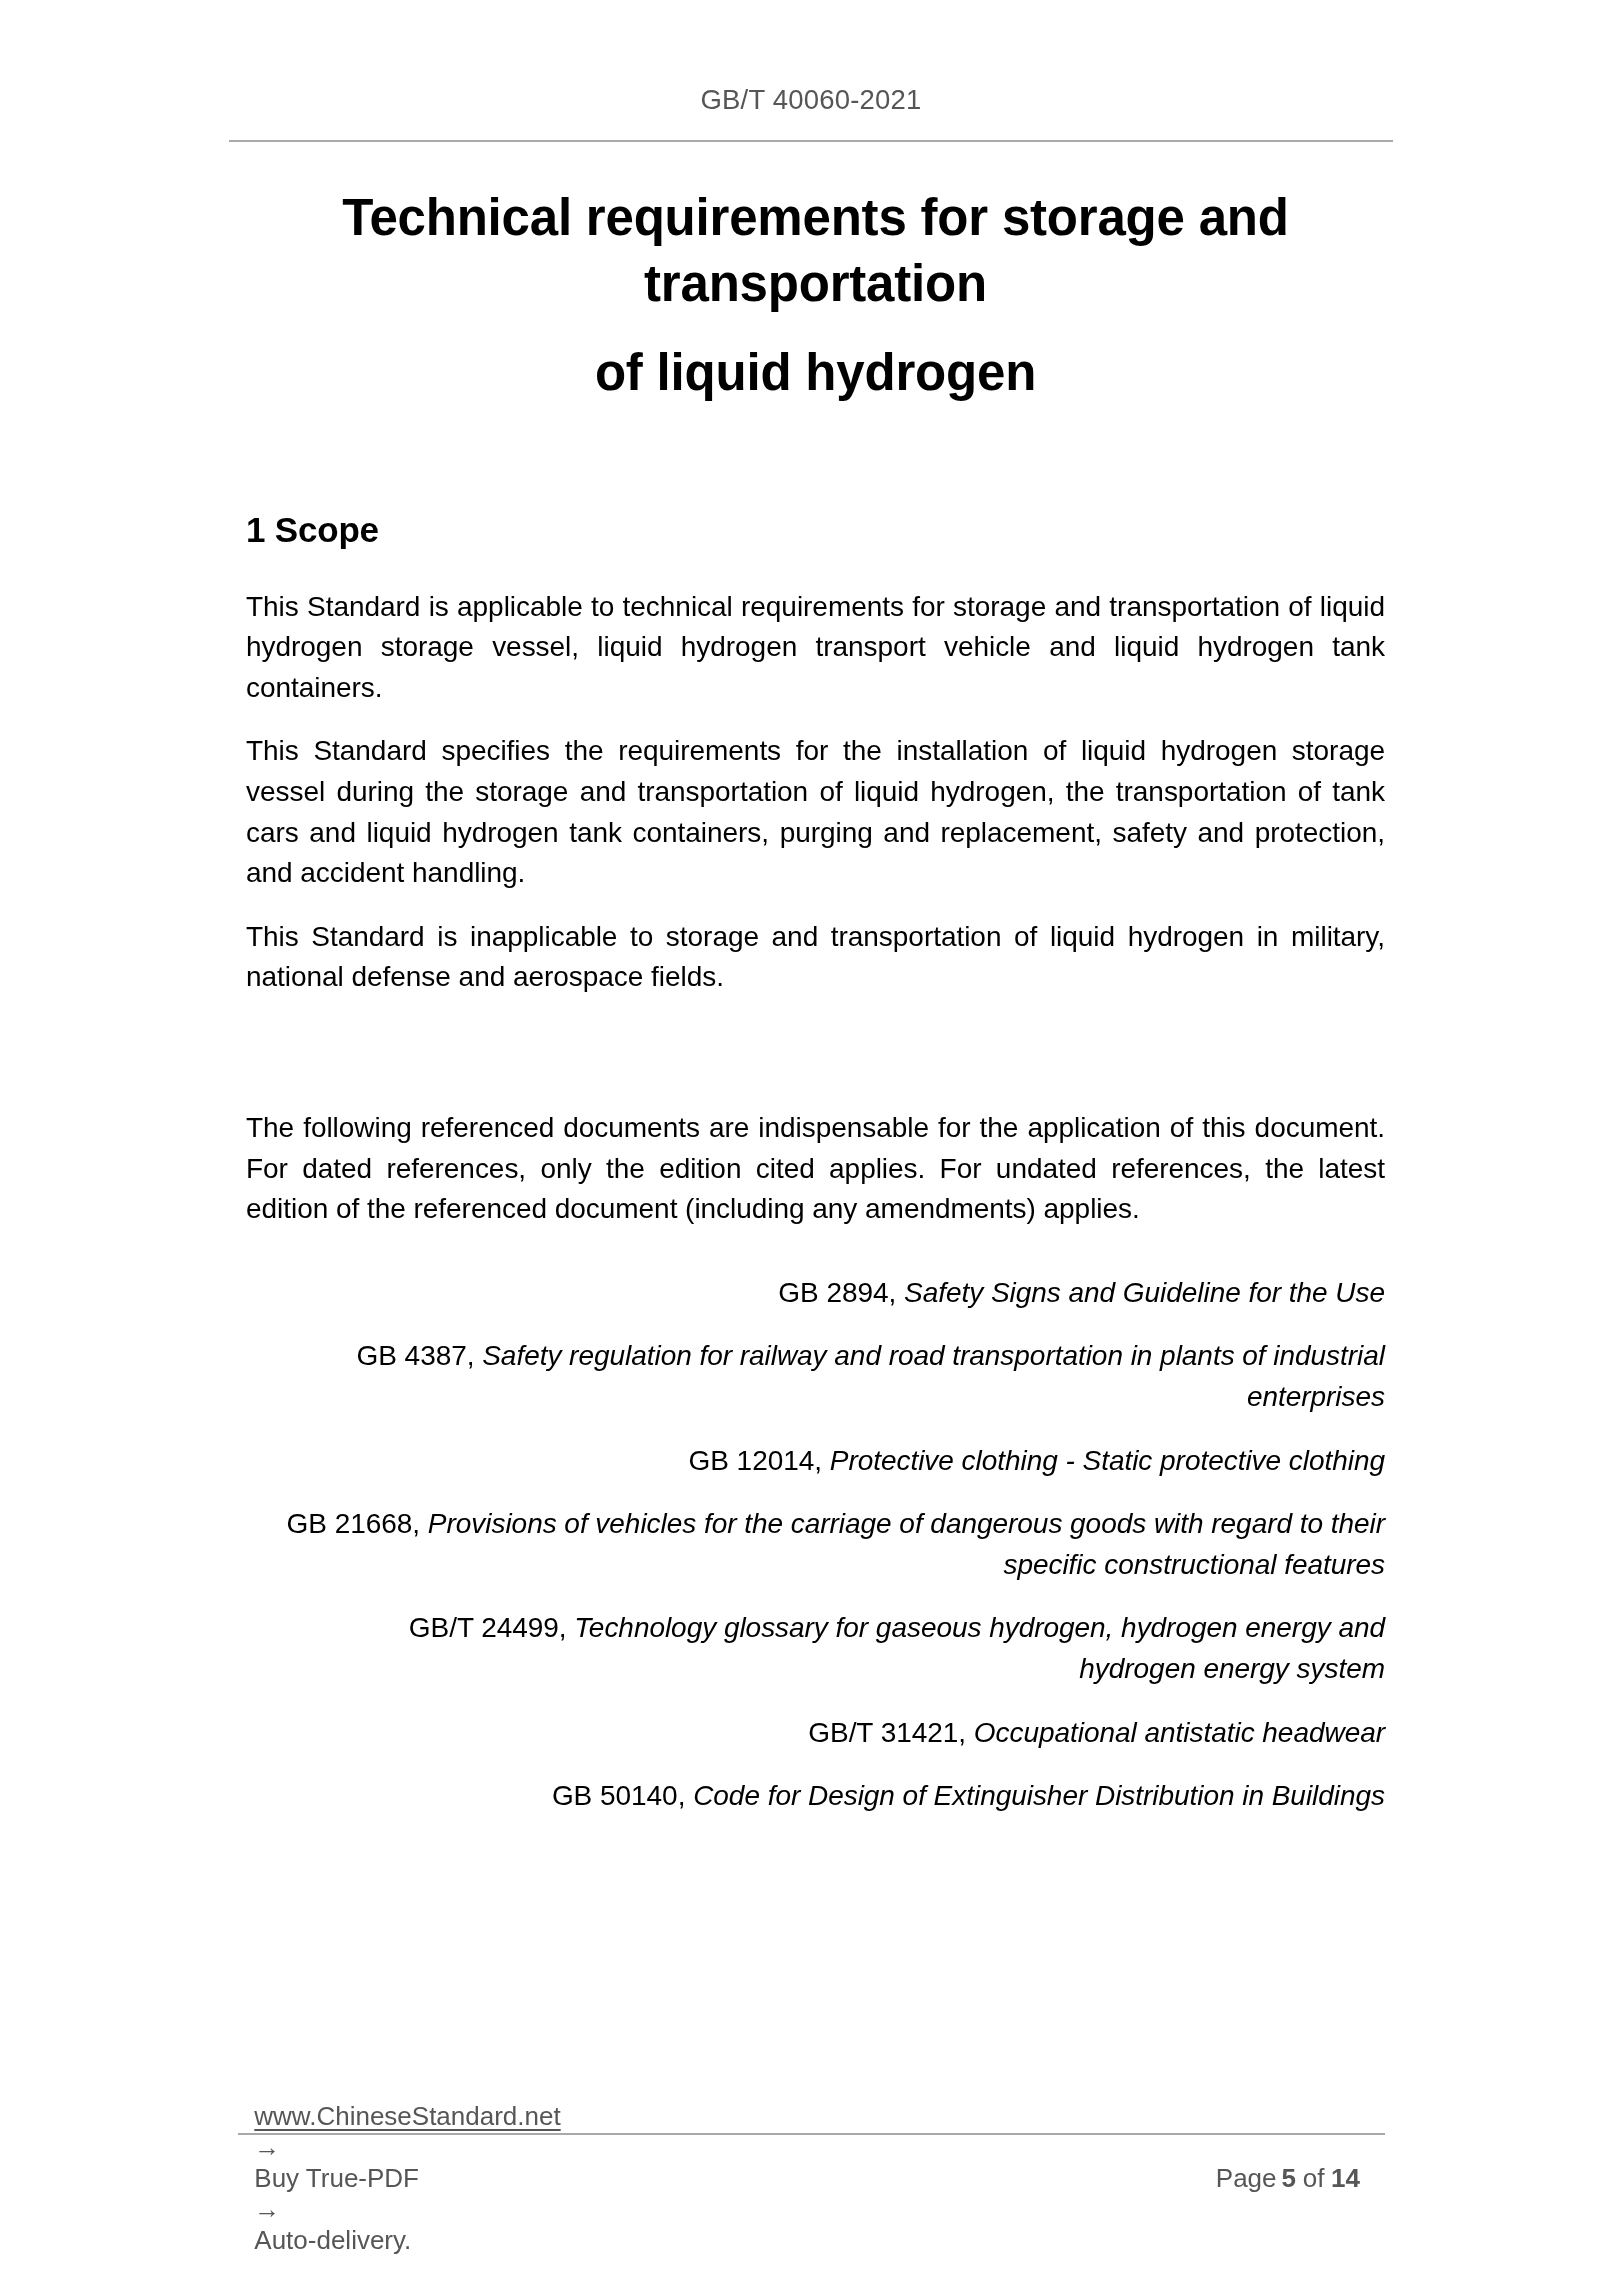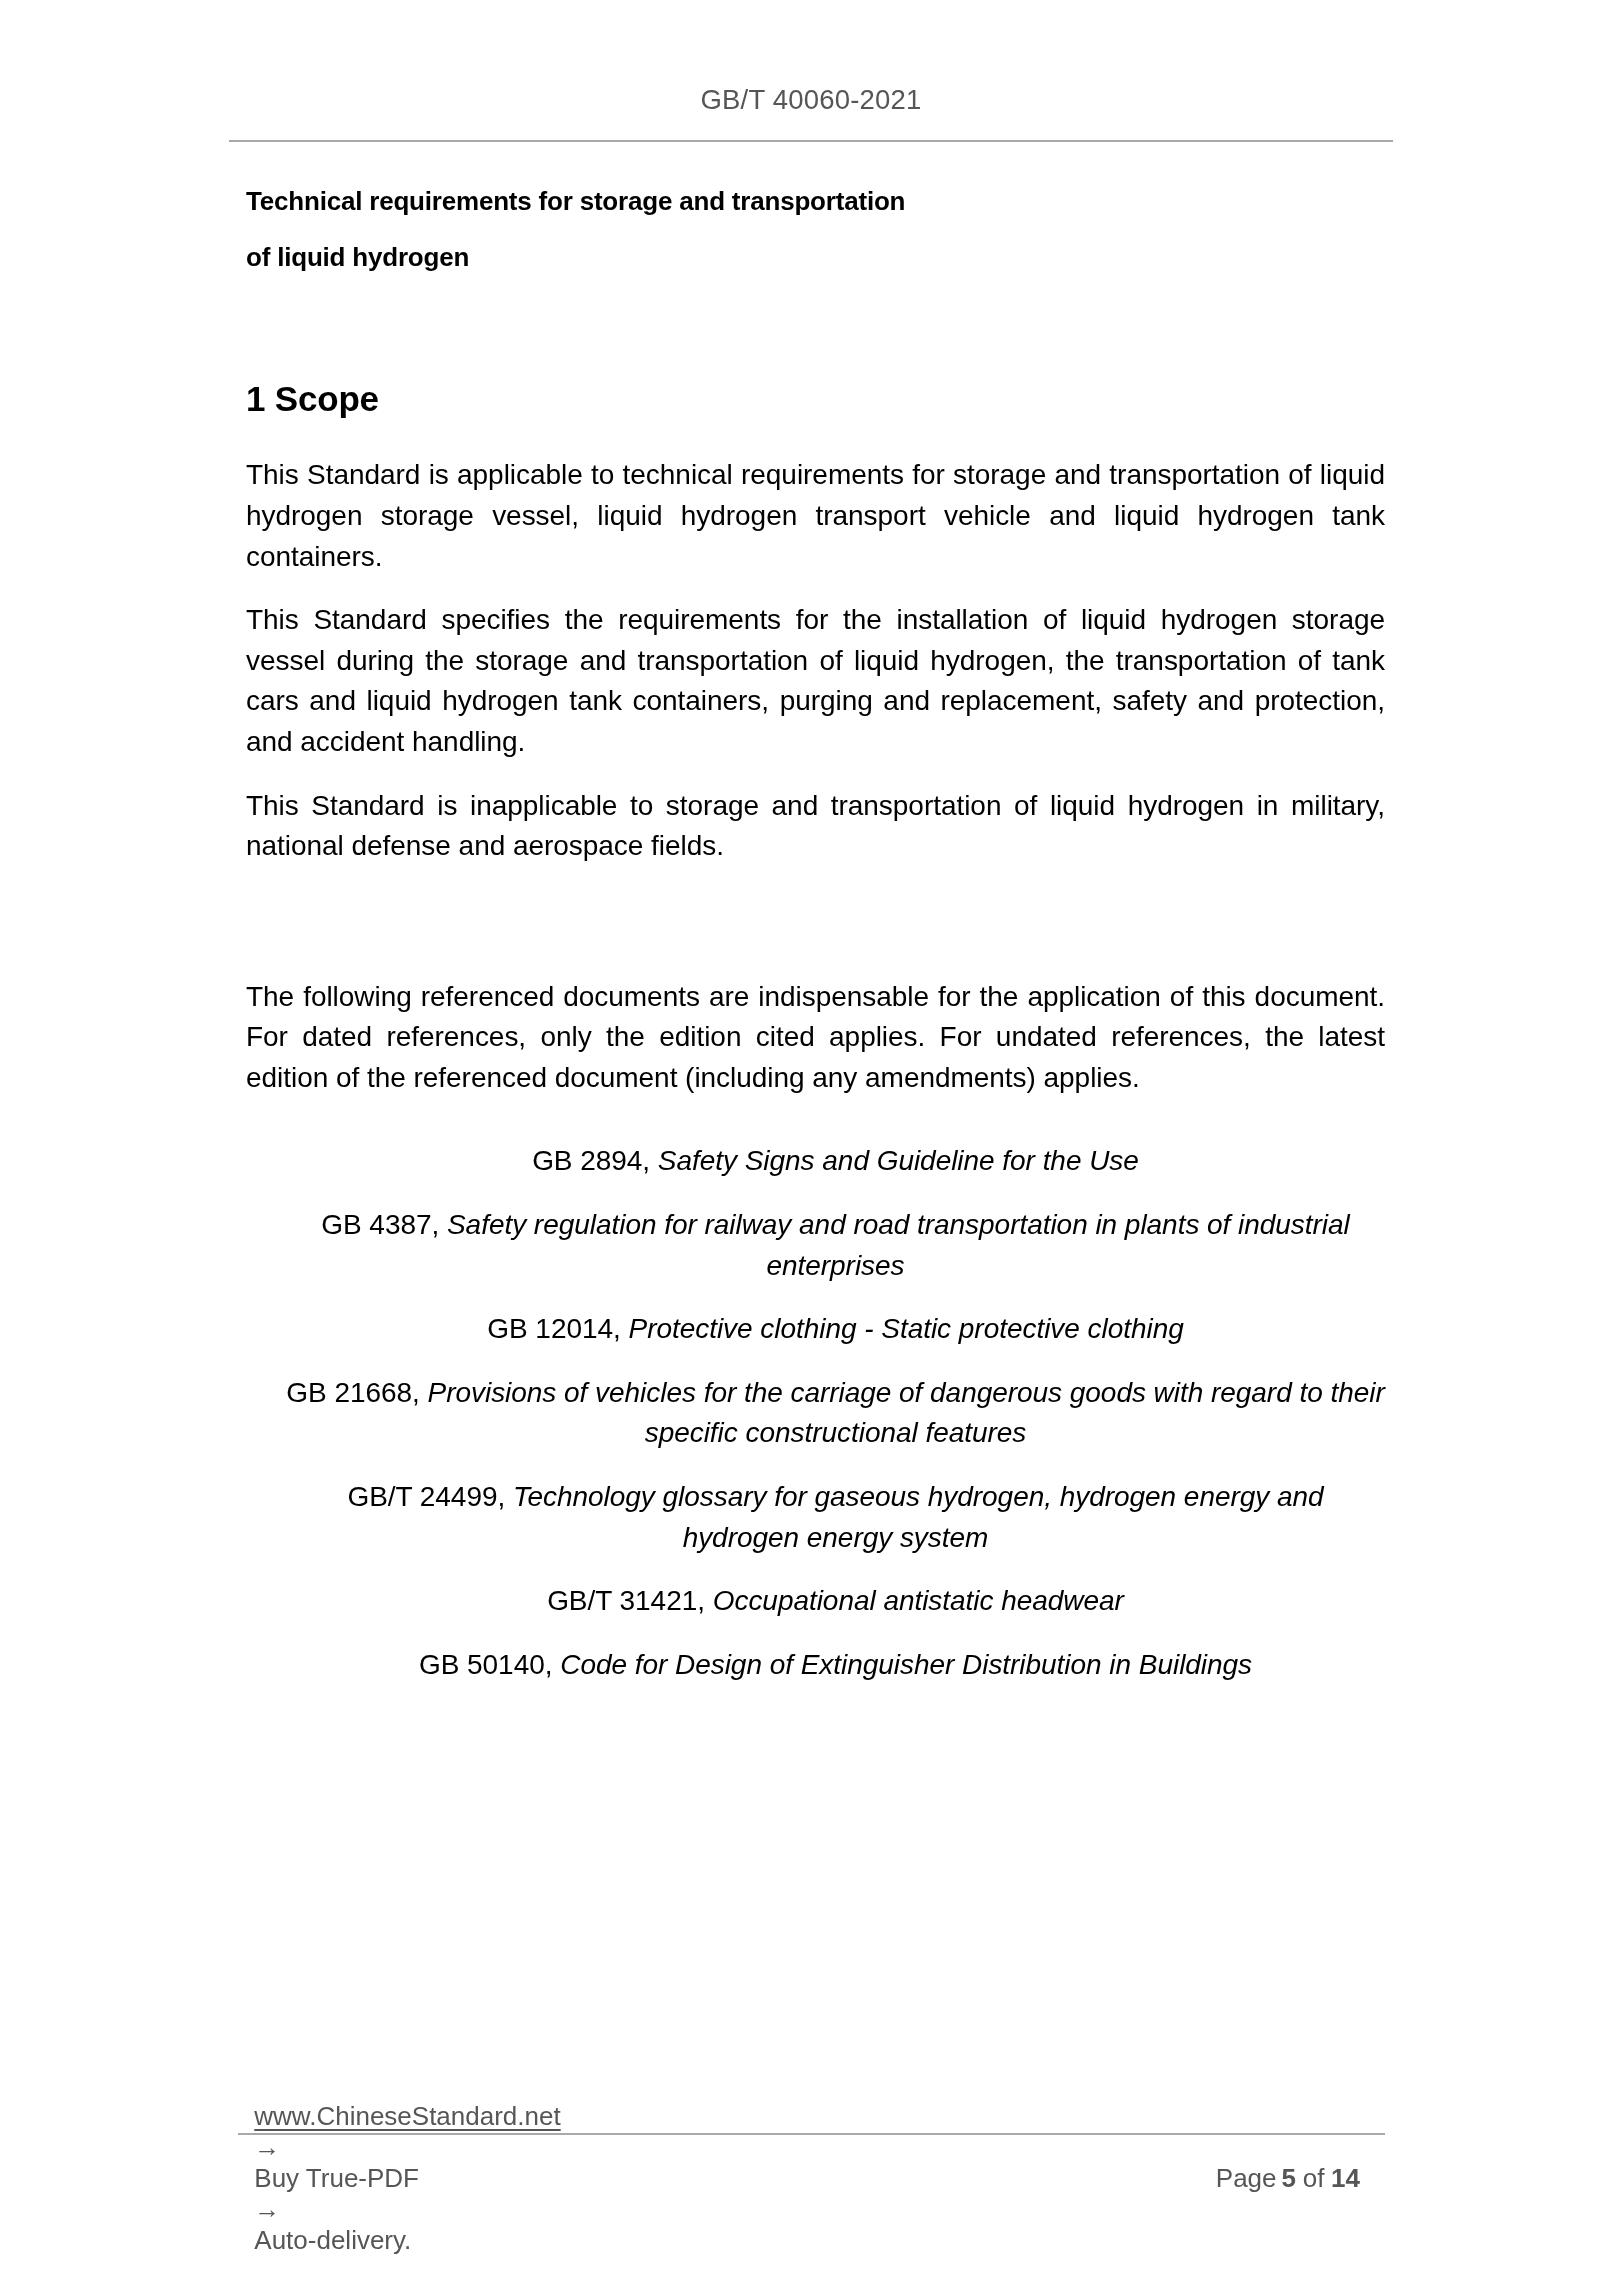--- a/index.html
+++ b/index.html
@@ -50,24 +50,24 @@
 
   
   .content {
     position: absolute;
     top: 177px;
     left: 246px;
     width: 1139px;
   }
 
   .doc-title {
-    font-size: 26px;
+    font-size: 51px;
     font-weight: bold;
     color: #000000;
-    text-align: left;
+    text-align: center;
     line-height: 1.30;
     letter-spacing: -0.2px;
     margin: 0;
   }
 
   .doc-title .title-line-2 {
     display: block;
     margin-top: 22px;
   }
 
@@ -104,21 +104,21 @@
     margin: 0;
     padding: 0;
     list-style: none;
   }
 
   .ref-item {
     font-size: 28px;
     color: #000000;
     line-height: 1.45;
     margin: 0 0 23px 40px;
-    text-align: center;
+    text-align: right;
     letter-spacing: -0.04px;
     max-width: 1099px;
   }
 
   .ref-item:last-child { margin-bottom: 0; }
 
   .ref-code  { font-style: normal; }
   .ref-title { font-style: italic; }
 
   

